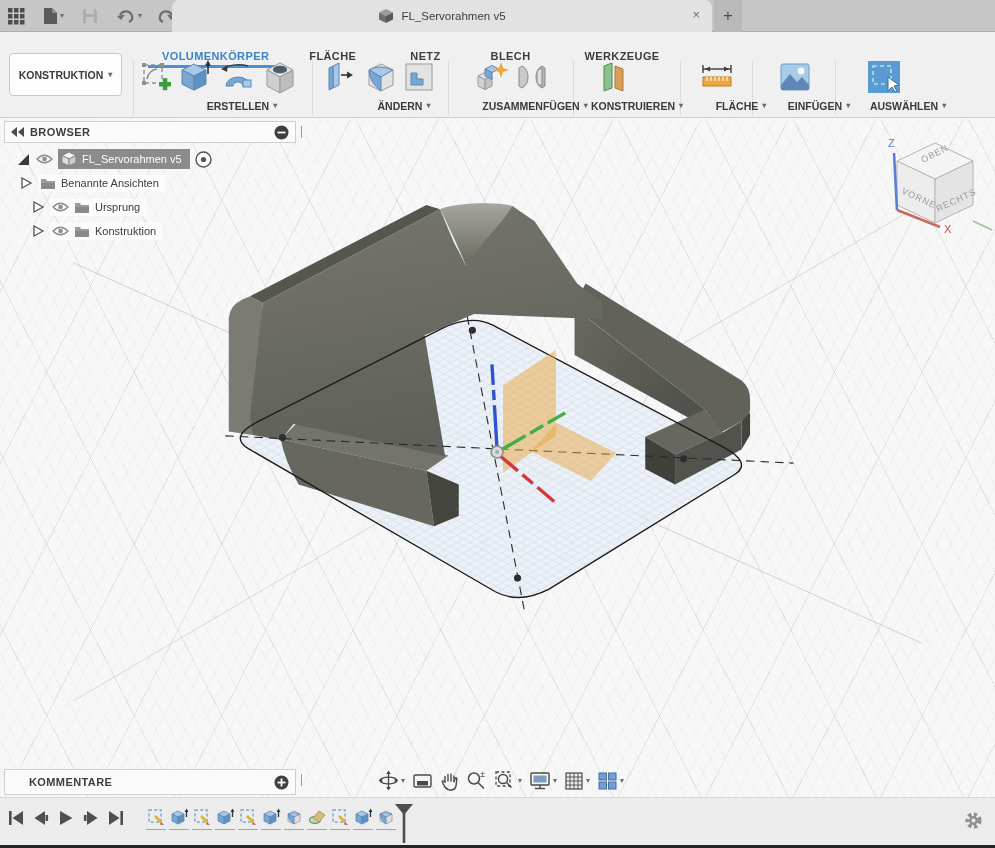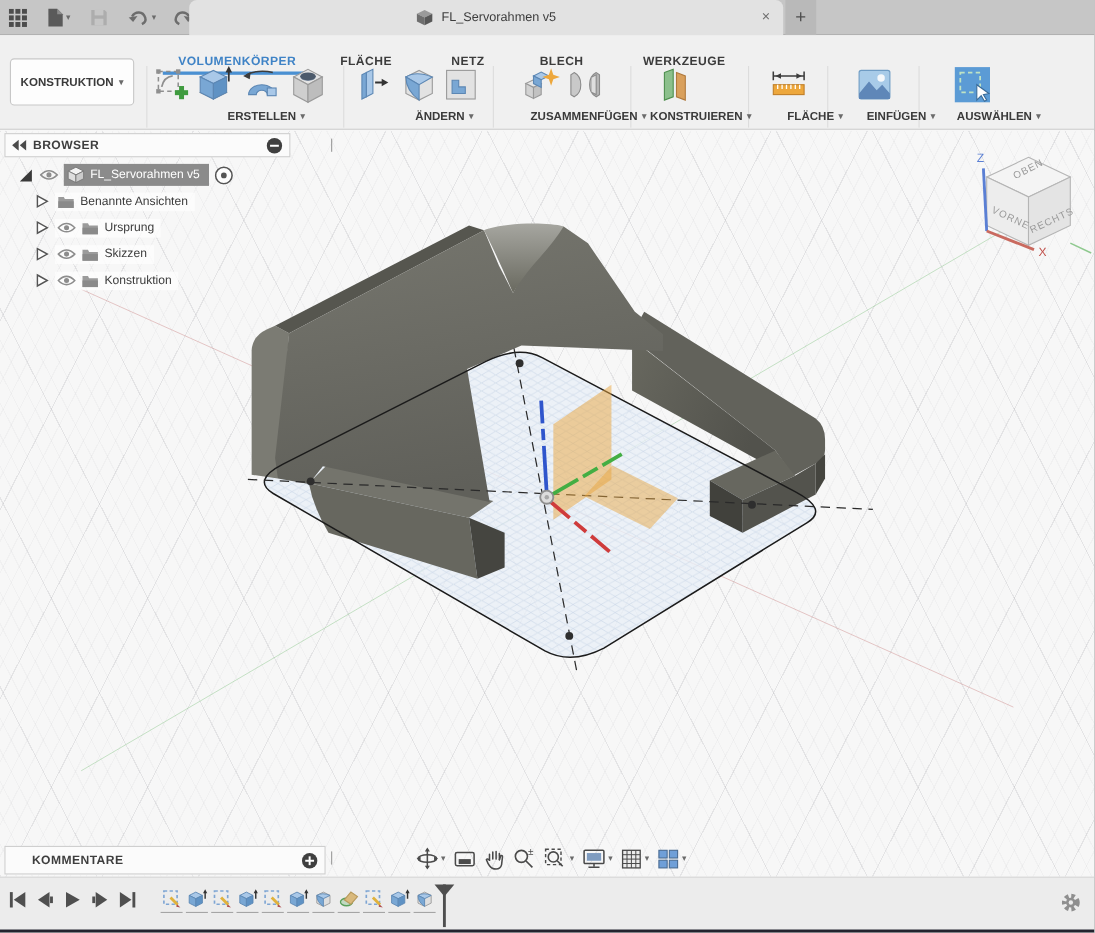--- a/index.html
+++ b/index.html
@@ -35,21 +35,21 @@
   .viewport{position:absolute;left:0;top:119px;width:995px;height:678px;background-color:#f7f7f7;
     background-image:
       repeating-linear-gradient(117deg, rgba(120,120,130,.10) 0 1px, transparent 1px 78px),
       repeating-linear-gradient(63deg, rgba(120,120,130,.10) 0 1px, transparent 1px 78px),
       repeating-linear-gradient(117deg, rgba(120,120,130,.05) 0 1px, transparent 1px 13px),
       repeating-linear-gradient(63deg, rgba(120,120,130,.05) 0 1px, transparent 1px 13px);}
   .scene{position:absolute;left:0;top:0;}
 
   
   .panel-hdr{position:absolute;display:flex;align-items:center;background:#fbfbfb;border:1px solid #cfcfcf;font-size:11px;font-weight:bold;color:#3e3e3e;letter-spacing:.4px;}
-  .browser-hdr{left:4px;top:2px;width:260px;height:22px;padding:0 6px;}
+  .browser-hdr{left:4px;top:2px;width:292px;height:22px;padding:0 6px;}
   .hdr-spacer{flex:1;}
   .panel-handle{position:absolute;width:1px;height:12px;background:#9a9a9a;}
   .tree{position:absolute;left:0;top:28px;font-size:11px;color:#3c3c3c;}
   .tree-row{display:flex;align-items:center;height:24px;gap:5px;}
   .row-chip{display:flex;align-items:center;gap:5px;background:rgba(252,252,252,.8);padding:2px 6px 2px 2px;}
   .root-hl{display:flex;align-items:center;gap:5px;background:#8b8b8b;color:#fff;padding:2px 8px 2px 3px;}
   .tri{flex:0 0 auto;}
 
   
   .comments-hdr{left:4px;top:650px;width:292px;height:22px;padding:12px 6px;text-align:center;}
@@ -487,21 +487,21 @@
             </svg>
           <span>FL_Servorahmen v5</span>
         </span>
         <svg width="17" height="17" viewBox="0 0 17 17">
             <circle cx="8.5" cy="8.5" r="7.5" fill="#fdfdfd" stroke="#555" stroke-width="1.4"></circle>
             <circle cx="8.5" cy="8.5" r="2.6" fill="#555"></circle>
           </svg>
       </div>
 
 
-      <div class="tree-row" style="padding-left:32px">
+      <div class="tree-row" style="padding-left:20px">
         <svg class="tri" width="13" height="14" viewBox="0 0 13 14">
             <polygon points="2,2 11,7 2,12" fill="#fdfdfd" stroke="#555" stroke-width="1.3"></polygon>
           </svg>
         <span class="row-chip">
           <svg width="16" height="13" viewBox="0 0 16 13">
               <path d="M1,3 L1,2 L6,2 L7,4 L15,4 L15,12 L1,12 Z" fill="#9b9b9b"></path>
               <rect x="1" y="6" width="14" height="6" fill="#8a8a8a"></rect>
             </svg>
           <span>Benannte Ansichten</span>
         </span>
@@ -514,36 +514,20 @@
         <span class="row-chip">
           <svg width="17" height="12" viewBox="0 0 17 12">
               <path d="M1,6 Q8.5,-1.5 16,6 Q8.5,13.5 1,6 Z" fill="none" stroke="#8d8d8d" stroke-width="1.4"></path>
               <circle cx="8.5" cy="6" r="2.3" fill="#8d8d8d"></circle>
             </svg>
           <svg width="16" height="13" viewBox="0 0 16 13">
               <path d="M1,3 L1,2 L6,2 L7,4 L15,4 L15,12 L1,12 Z" fill="#9b9b9b"></path>
               <rect x="1" y="6" width="14" height="6" fill="#8a8a8a"></rect>
             </svg>
           <span>Ursprung</span>
-        </span>
-      </div>
-      <div class="tree-row" style="padding-left:32px">
-        <svg class="tri" width="13" height="14" viewBox="0 0 13 14">
-            <polygon points="2,2 11,7 2,12" fill="#fdfdfd" stroke="#555" stroke-width="1.3"></polygon>
-          </svg>
-        <span class="row-chip">
-          <svg width="17" height="12" viewBox="0 0 17 12">
-              <path d="M1,6 Q8.5,-1.5 16,6 Q8.5,13.5 1,6 Z" fill="none" stroke="#8d8d8d" stroke-width="1.4"></path>
-              <circle cx="8.5" cy="6" r="2.3" fill="#8d8d8d"></circle>
-            </svg>
-          <svg width="16" height="13" viewBox="0 0 16 13">
-              <path d="M1,3 L1,2 L6,2 L7,4 L15,4 L15,12 L1,12 Z" fill="#9b9b9b"></path>
-              <rect x="1" y="6" width="14" height="6" fill="#8a8a8a"></rect>
-            </svg>
-          <span>Skizzen</span>
         </span>
       </div>
       <div class="tree-row" style="padding-left:32px">
         <svg class="tri" width="13" height="14" viewBox="0 0 13 14">
             <polygon points="2,2 11,7 2,12" fill="#fdfdfd" stroke="#555" stroke-width="1.3"></polygon>
           </svg>
         <span class="row-chip">
           <svg width="17" height="12" viewBox="0 0 17 12">
               <path d="M1,6 Q8.5,-1.5 16,6 Q8.5,13.5 1,6 Z" fill="none" stroke="#8d8d8d" stroke-width="1.4"></path>
               <circle cx="8.5" cy="6" r="2.3" fill="#8d8d8d"></circle>

